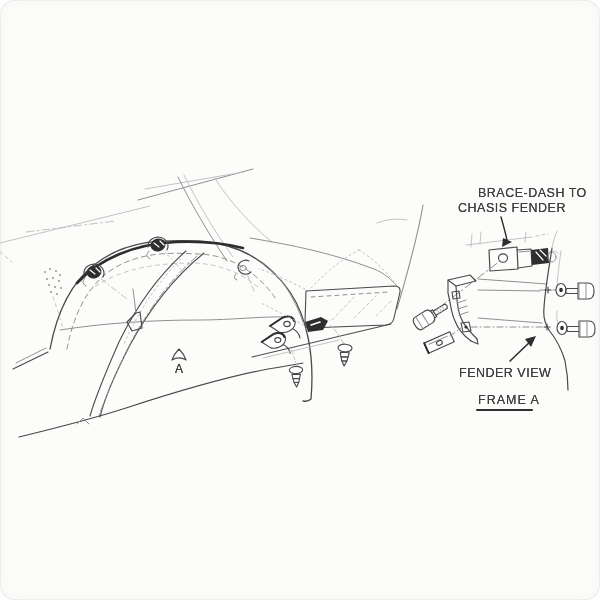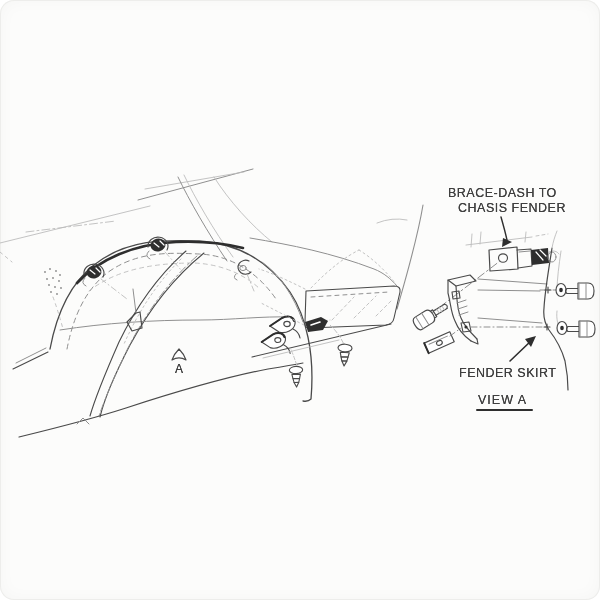--- a/index.html
+++ b/index.html
@@ -275,19 +275,19 @@
 
       <g>
         <path class="s-dark" style="stroke-width:1.6" d="M510,361 L532,340"></path>
         <path class="f-dark" d="M536,336 L525,339 L531,347 Z"></path>
       </g>
 
       <path class="s-dark" style="stroke-width:2" d="M477,410 L532,410"></path>
     </g>
   </svg>
 
-  <div class="label" style="left:448px;top:186px;">BRACE-DASH TO</div>
+  <div class="label" style="left:478px;top:186px;">BRACE-DASH TO</div>
   <div class="label" style="left:458px;top:201px;">CHASIS FENDER</div>
-  <div class="label" style="left:459px;top:366px;">FENDER SKIRT</div>
-  <div class="label view-title" style="left:478px;top:393px;">VIEW A</div>
+  <div class="label" style="left:459px;top:366px;">FENDER VIEW</div>
+  <div class="label view-title" style="left:478px;top:393px;">FRAME A</div>
   <div class="label marker" style="left:175px;top:362px;">A</div>
 
 </div>
 
 </body></html>

